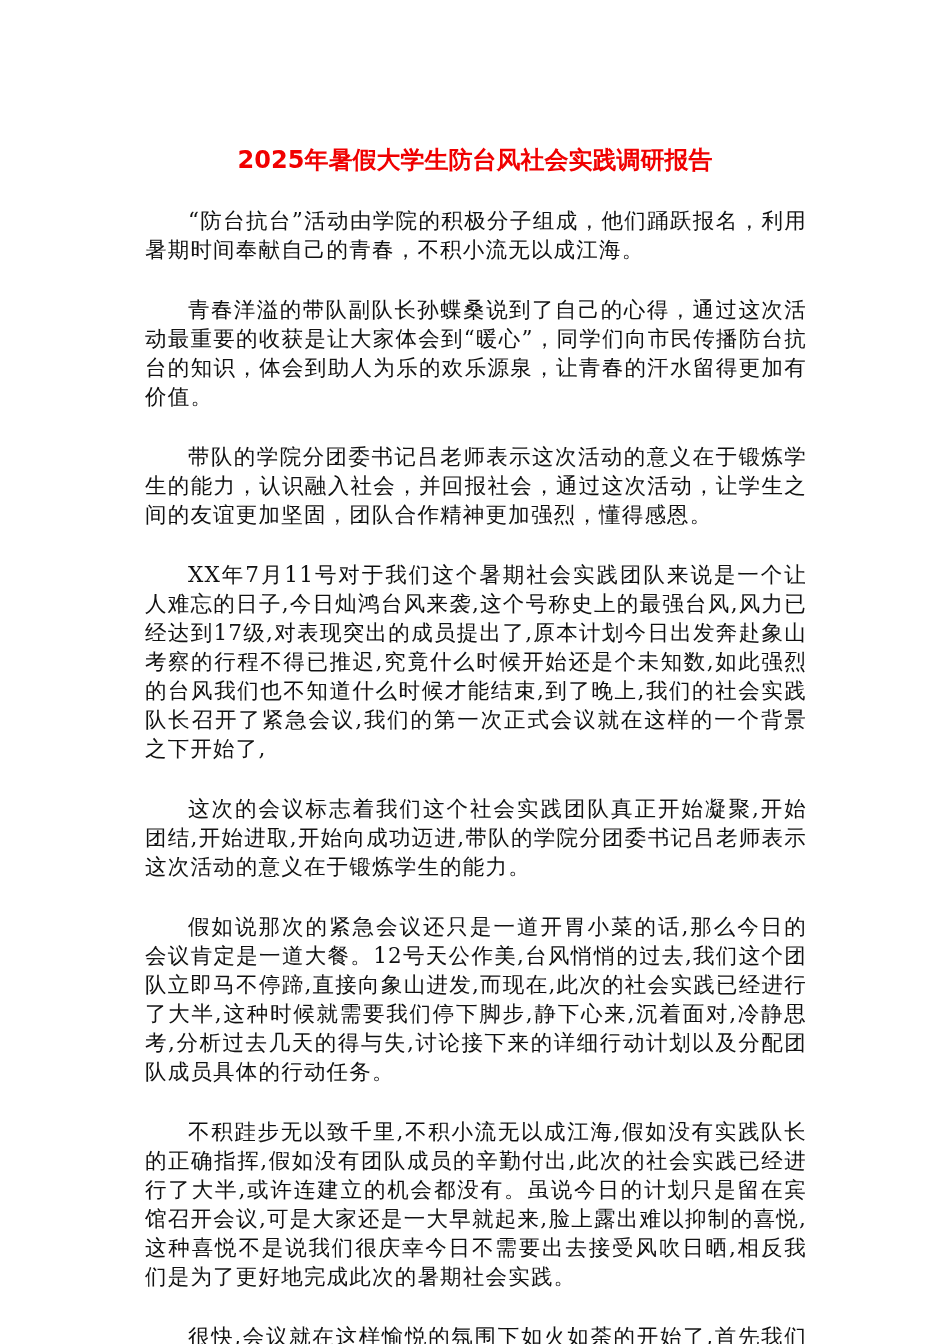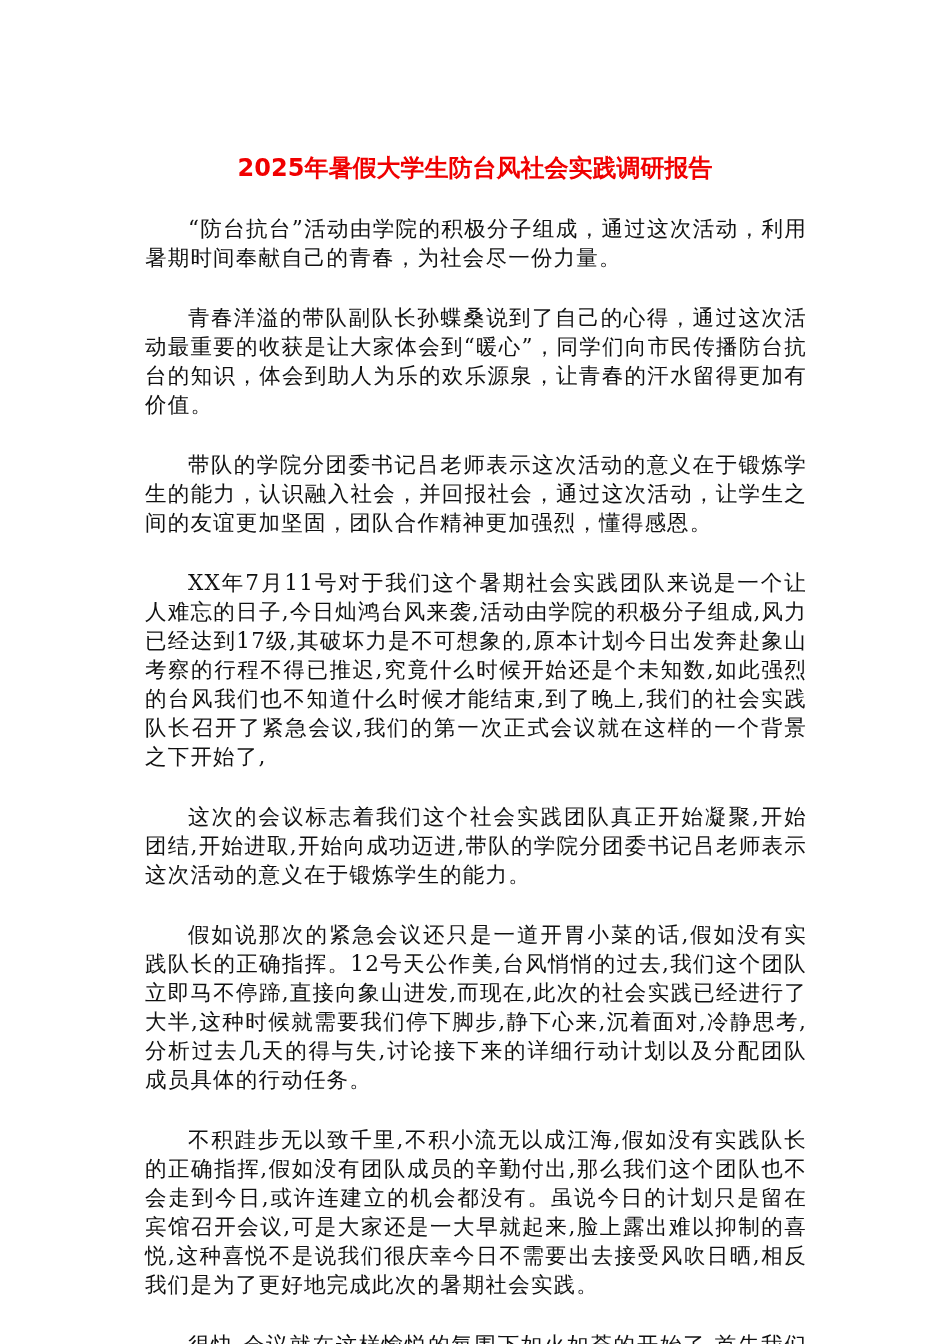--- a/index.html
+++ b/index.html
@@ -1,37 +1,37 @@
 <!DOCTYPE html>
 <html><head>
 <meta charset="utf-8">
 <style>
   html, body { margin: 0; padding: 0; background: #ffffff; }
   body { width: 950px; height: 1344px; position: relative; overflow: hidden; }
-  .page { position: absolute; left: 0; top: 16px; width: 950px; height: 952px; background: #fff; }
+  .page { position: absolute; left: 0; top: 8px; width: 950px; height: 952px; background: #fff; }
   .title {
     position: absolute; left: 0; top: 136px; width: 950px; text-align: center;
     font-family: "DejaVu Sans", sans-serif; font-weight: bold; font-size: 24px;
     color: #f00000; letter-spacing: 0px; line-height: 32px; margin: 0;
   }
   .body-text {
     position: absolute; left: 145px; top: 198px; width: 662px;
     font-family: "DejaVu Serif", serif; font-size: 21.5px; line-height: 29px;
     color: #111; letter-spacing: 1.2px; text-align: justify;
   }
   .para { margin: 0 0 31px 0; text-indent: 2em; text-align: justify; }
 </style>
 </head>
 <body>
 
 <div class="page">
   <h1 class="title" style="color: rgb(240, 0, 0);">2025年暑假大学生防台风社会实践调研报告</h1>
   <div class="body-text">
-    <p class="para">“防台抗台”活动由学院的积极分子组成，通过这次活动，利用暑期时间奉献自己的青春，为社会尽一份力量。</p>
+    <p class="para">“防台抗台”活动由学院的积极分子组成，他们踊跃报名，利用暑期时间奉献自己的青春，不积小流无以成江海。</p>
     <p class="para">青春洋溢的带队副队长孙蝶桑说到了自己的心得，通过这次活动最重要的收获是让大家体会到“暖心”，同学们向市民传播防台抗台的知识，体会到助人为乐的欢乐源泉，让青春的汗水留得更加有价值。</p>
     <p class="para">带队的学院分团委书记吕老师表示这次活动的意义在于锻炼学生的能力，认识融入社会，并回报社会，通过这次活动，让学生之间的友谊更加坚固，团队合作精神更加强烈，懂得感恩。</p>
-    <p class="para">XX年7月11号对于我们这个暑期社会实践团队来说是一个让人难忘的日子,今日灿鸿台风来袭,活动由学院的积极分子组成,风力已经达到17级,其破坏力是不可想象的,原本计划今日出发奔赴象山考察的行程不得已推迟,究竟什么时候开始还是个未知数,如此强烈的台风我们也不知道什么时候才能结束,到了晚上,我们的社会实践队长召开了紧急会议,我们的第一次正式会议就在这样的一个背景之下开始了,</p>
+    <p class="para">XX年7月11号对于我们这个暑期社会实践团队来说是一个让人难忘的日子,今日灿鸿台风来袭,这个号称史上的最强台风,风力已经达到17级,对表现突出的成员提出了,原本计划今日出发奔赴象山考察的行程不得已推迟,究竟什么时候开始还是个未知数,如此强烈的台风我们也不知道什么时候才能结束,到了晚上,我们的社会实践队长召开了紧急会议,我们的第一次正式会议就在这样的一个背景之下开始了,</p>
     <p class="para">这次的会议标志着我们这个社会实践团队真正开始凝聚,开始团结,开始进取,开始向成功迈进,带队的学院分团委书记吕老师表示这次活动的意义在于锻炼学生的能力。</p>
-    <p class="para">假如说那次的紧急会议还只是一道开胃小菜的话,假如没有实践队长的正确指挥。12号天公作美,台风悄悄的过去,我们这个团队立即马不停蹄,直接向象山进发,而现在,此次的社会实践已经进行了大半,这种时候就需要我们停下脚步,静下心来,沉着面对,冷静思考,分析过去几天的得与失,讨论接下来的详细行动计划以及分配团队成员具体的行动任务。</p>
-    <p class="para">不积跬步无以致千里,不积小流无以成江海,假如没有实践队长的正确指挥,假如没有团队成员的辛勤付出,那么我们这个团队也不会走到今日,或许连建立的机会都没有。虽说今日的计划只是留在宾馆召开会议,可是大家还是一大早就起来,脸上露出难以抑制的喜悦,这种喜悦不是说我们很庆幸今日不需要出去接受风吹日晒,相反我们是为了更好地完成此次的暑期社会实践。</p>
+    <p class="para">假如说那次的紧急会议还只是一道开胃小菜的话,那么今日的会议肯定是一道大餐。12号天公作美,台风悄悄的过去,我们这个团队立即马不停蹄,直接向象山进发,而现在,此次的社会实践已经进行了大半,这种时候就需要我们停下脚步,静下心来,沉着面对,冷静思考,分析过去几天的得与失,讨论接下来的详细行动计划以及分配团队成员具体的行动任务。</p>
+    <p class="para">不积跬步无以致千里,不积小流无以成江海,假如没有实践队长的正确指挥,假如没有团队成员的辛勤付出,此次的社会实践已经进行了大半,或许连建立的机会都没有。虽说今日的计划只是留在宾馆召开会议,可是大家还是一大早就起来,脸上露出难以抑制的喜悦,这种喜悦不是说我们很庆幸今日不需要出去接受风吹日晒,相反我们是为了更好地完成此次的暑期社会实践。</p>
     <p class="para">很快,会议就在这样愉悦的氛围下如火如荼的开始了,首先我们的社会实践队长开始发言,讲话内容主要包括了这几天来我们已经完成的计划,肯定了我们这几天的辛勤付出,对表现突出的成员提出了</p>
   </div>
 </div>
 
 </body></html>

